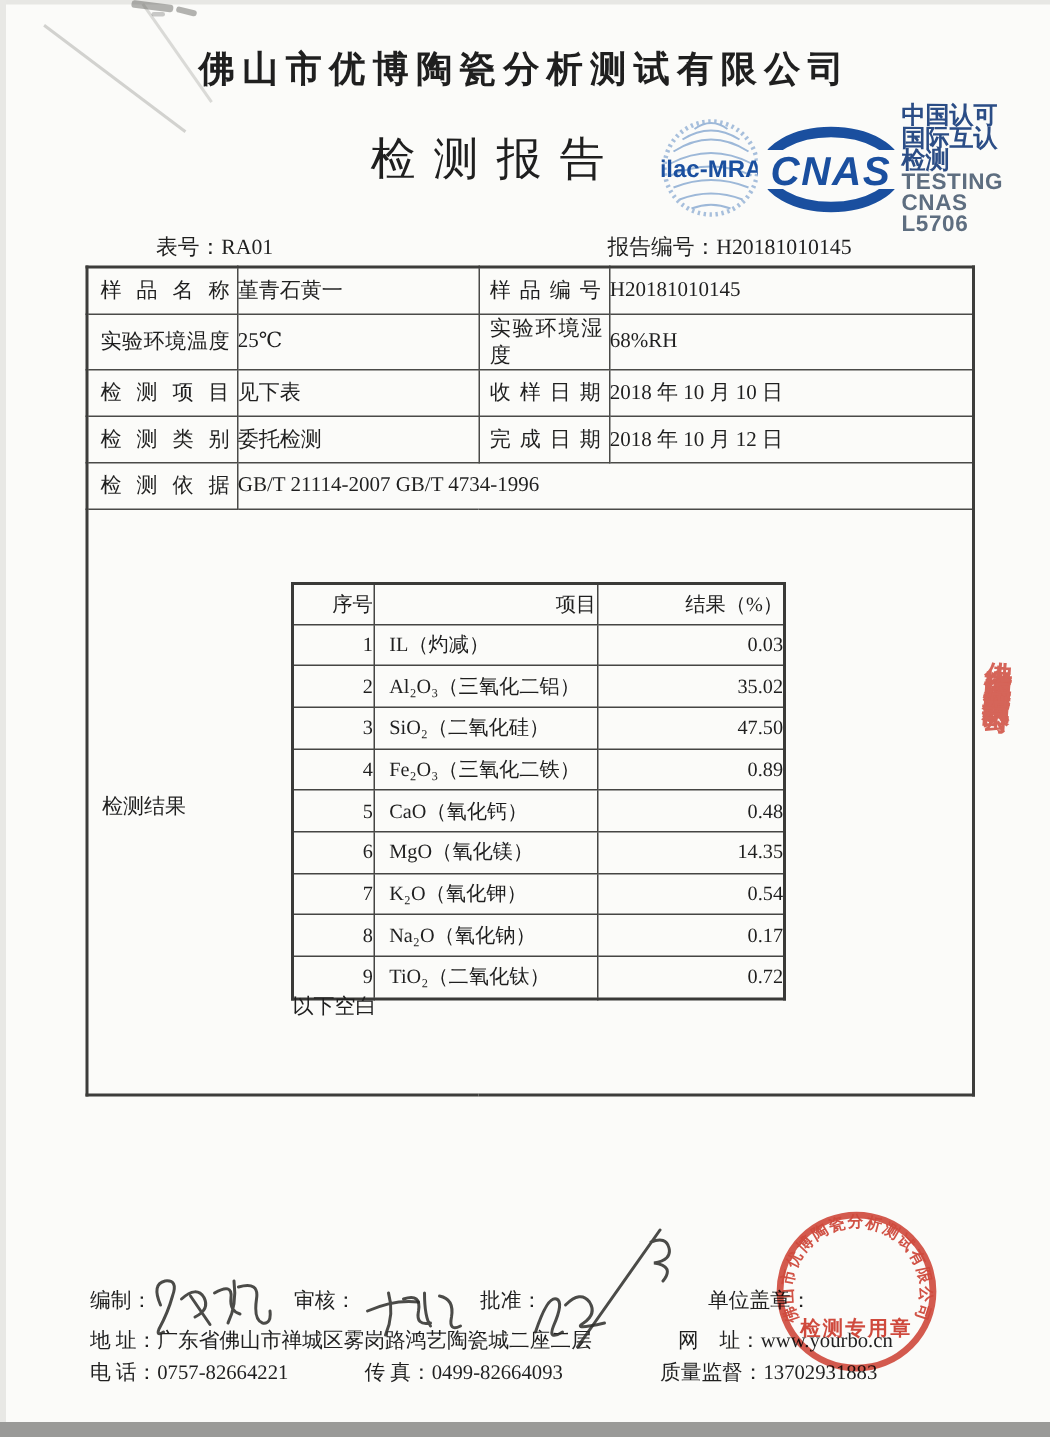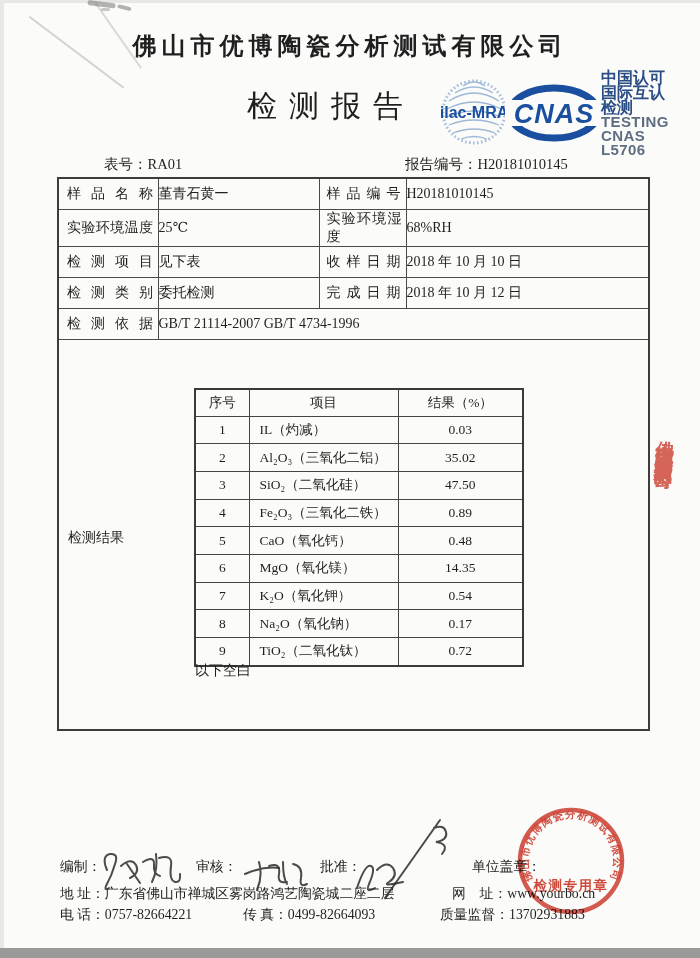--- a/index.html
+++ b/index.html
@@ -24,21 +24,21 @@
   table.main{border:2px solid #3d3d3b;}
   .jl{width:86px;margin:0 6px 0 8px;text-align:justify;text-align-last:justify;text-justify:inter-character;font-size:14px;}
   .jl2{width:74px;margin:0 5px 0 7px;text-align:justify;text-align-last:justify;text-justify:inter-character;font-size:14px;}
   .val{padding-left:8px;font-size:14.5px;}
   .rescell{position:relative;vertical-align:top;}
   .reslabel{padding:8px 0 0 9px;font-size:14px;}
   table.rt{position:absolute;left:135px;top:48px;width:328px;border-collapse:collapse;table-layout:fixed;
            border:2px solid #3a3a38;}
   table.rt td,table.rt th{border:1.3px solid #454543;font-size:13.5px;font-weight:normal;height:26.7px;padding:0;}
   table.rt th{height:26px;}
-  table.rt .c{text-align:center;}
+  table.rt .c{text-align:right;}
   table.rt .l{text-align:left;padding-left:10px;}
   .blankbelow{left:136px;top:322px;font-size:14px;}
   
   .decl{display:flex;padding:4px 0 0 5px;}
   .decl-label{font-weight:bold;font-size:13px;width:40px;padding-top:2px;}
   .decl-lines div{font-size:12.5px;line-height:19.5px;}
   
   .f{font-size:13.8px;}
   .sig-svg{left:55px;top:808px;}
   .sig-svg path{fill:none;stroke:#2b2b29;stroke-width:2;stroke-linecap:round;opacity:.85;}

